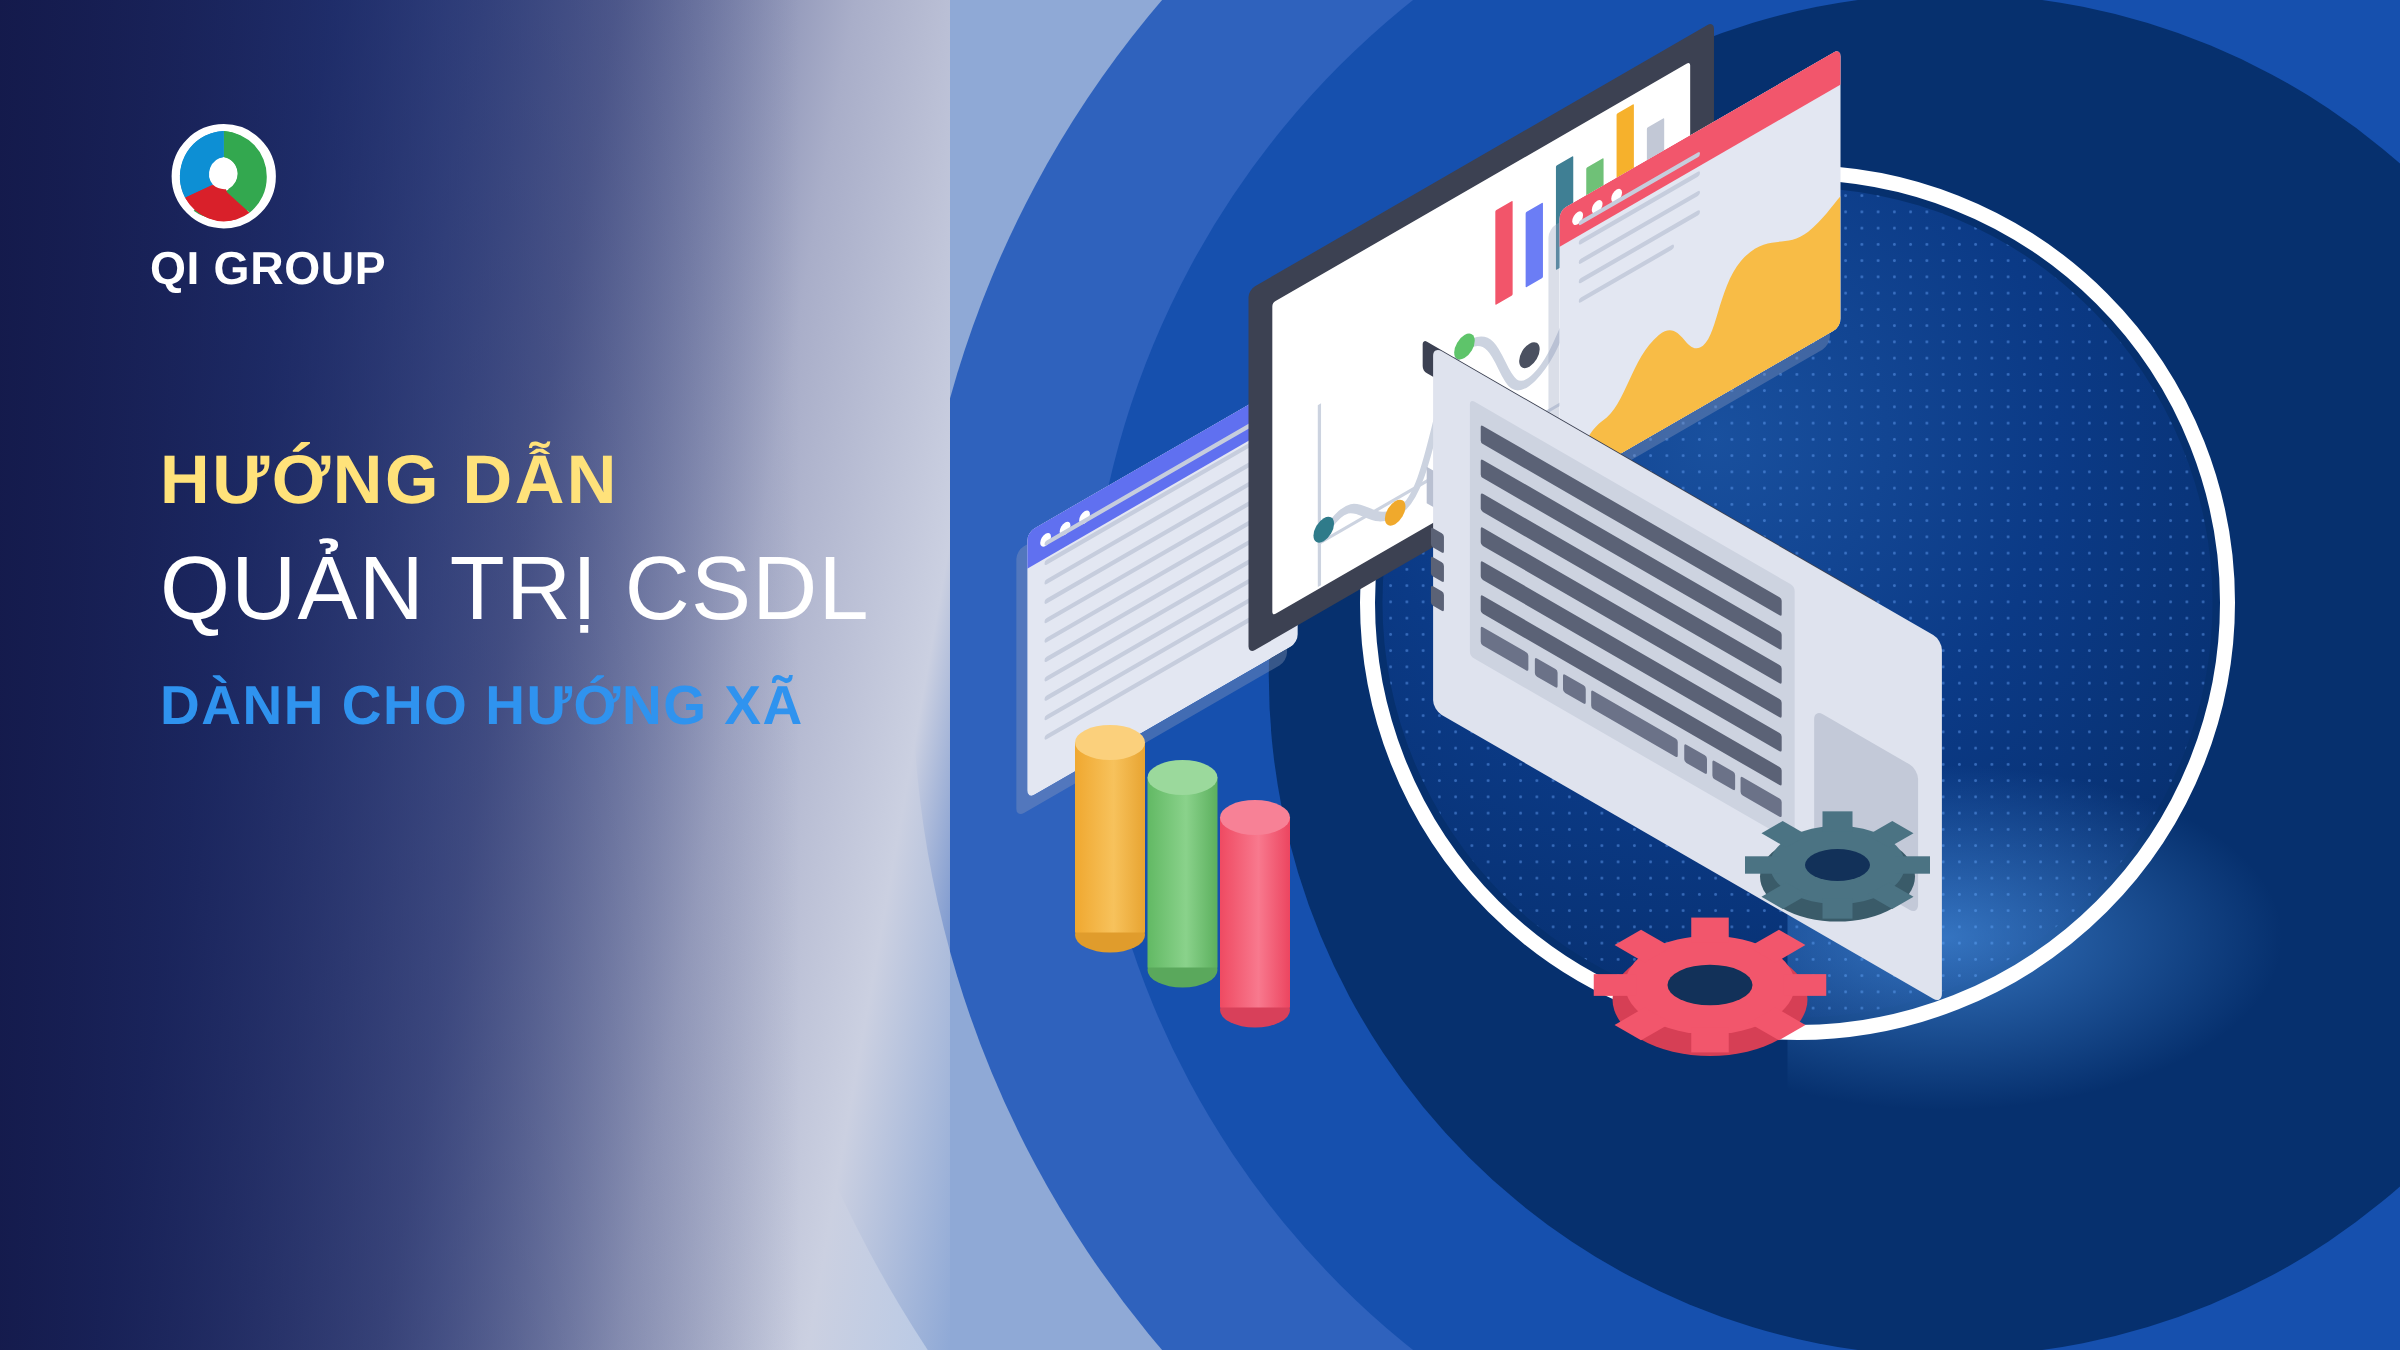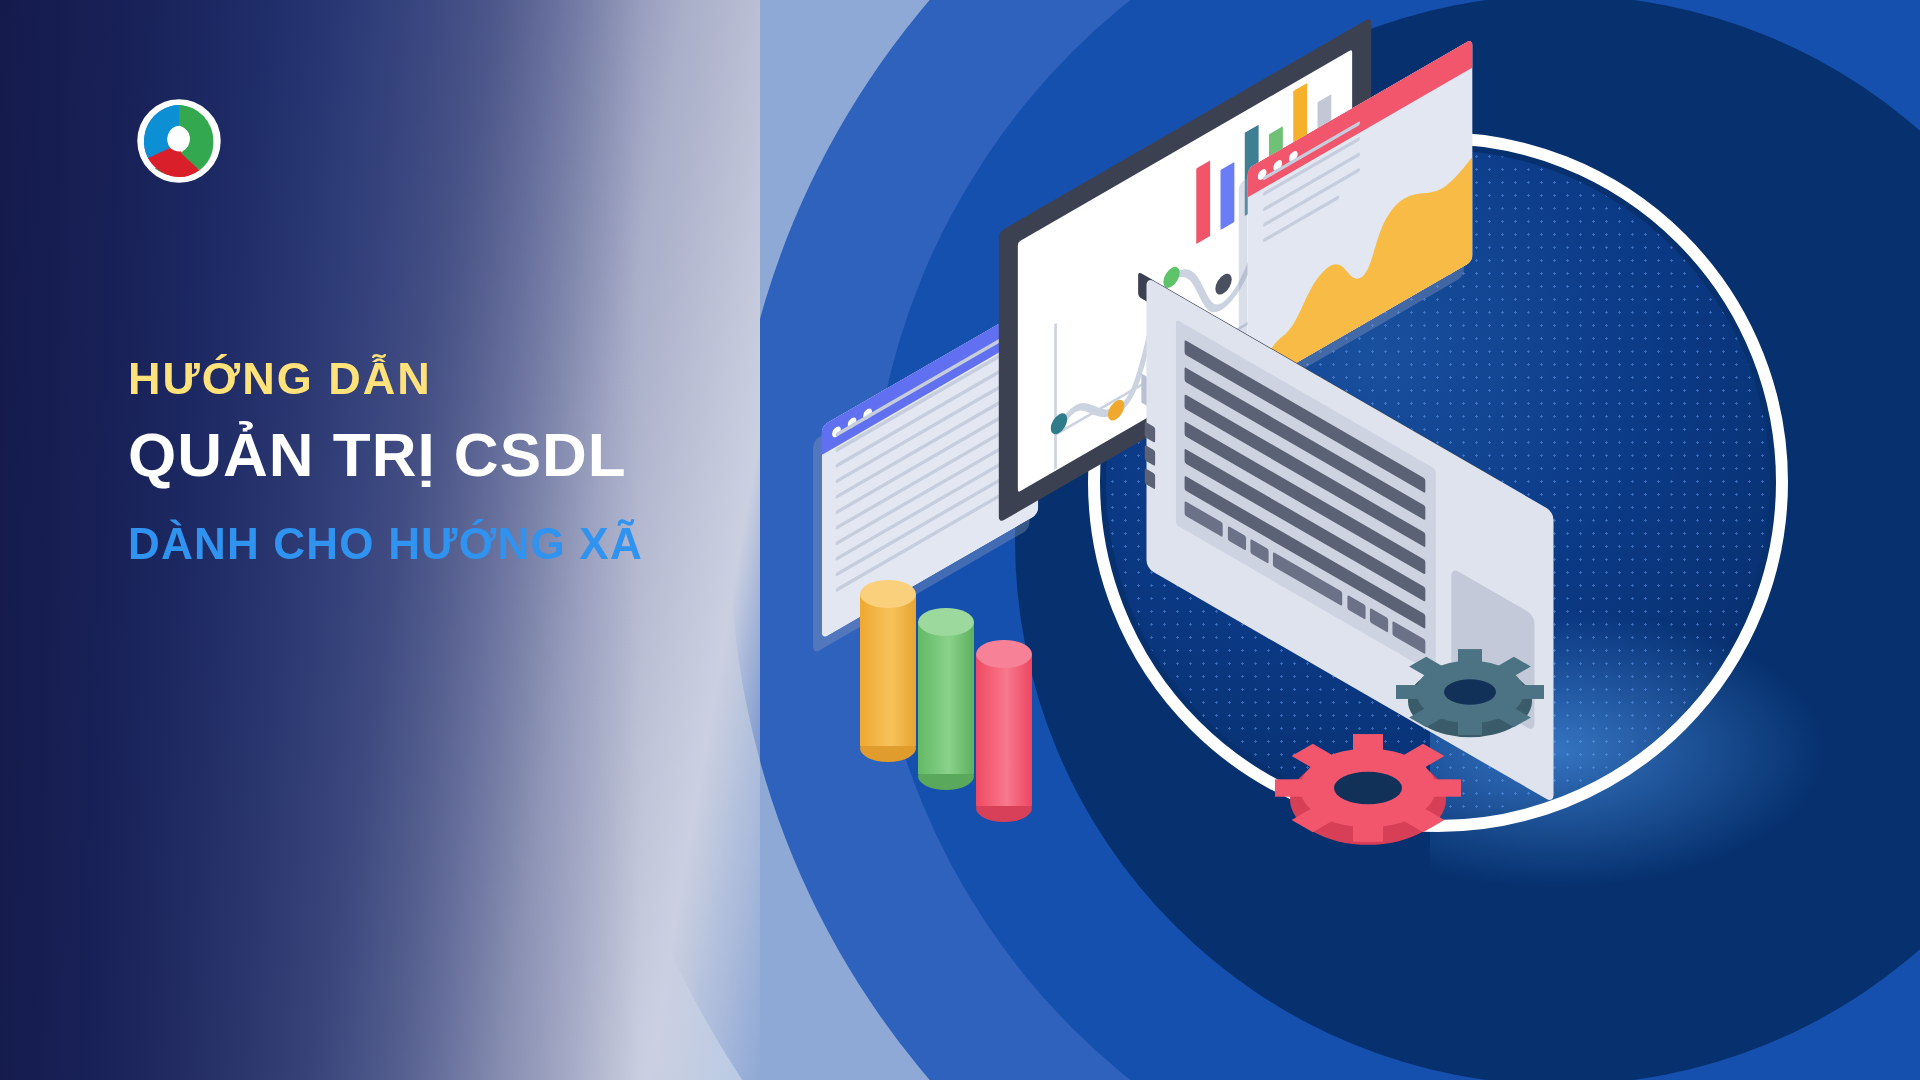--- a/index.html
+++ b/index.html
@@ -36,22 +36,22 @@
     background:linear-gradient(90deg,rgba(20,26,75,.95) 0%, rgba(31,45,105,.55) 55%, rgba(31,45,105,0) 100%);}
 
   
   .logo{position:absolute;left:120px;top:98px;width:210px;}
   .mark{width:86px;height:86px;margin-left:16px;position:relative;}
   .brandtext{margin-top:10px;color:#ffffff;font-size:37px;font-weight:700;letter-spacing:.5px;
       font-family:"Liberation Sans",sans-serif;white-space:nowrap;}
 
   
   .copy{position:absolute;left:128px;top:355px;width:760px;}
-  .l1{color:#ffe27a;font-size:45px;font-weight:800;letter-spacing:2px;line-height:1.05;margin:0;}
-  .l2{color:#ffffff;font-size:62px;font-weight:700;letter-spacing:1px;line-height:1.12;margin:18px 0 0;}
+  .l1{color:#ffe27a;font-size:55px;font-weight:800;letter-spacing:2px;line-height:1.05;margin:0;}
+  .l2{color:#ffffff;font-size:72px;font-weight:400;letter-spacing:1px;line-height:1.12;margin:18px 0 0;}
   .l3{color:#2f93ef;font-size:44px;font-weight:800;letter-spacing:1.2px;line-height:1.1;margin:30px 0 0;}
 
   
   .scene{position:absolute;left:960px;top:60px;width:960px;height:960px;}
 
   
   .lid{position:absolute;left:10px;top:60px;width:430px;height:300px;background:#3c4152;
       transform:rotate(-30deg) skewX(-30deg) scaleY(.84);border-radius:6px;}
   .lidscreen{position:absolute;left:22px;top:22px;width:386px;height:258px;background:#ffffff;border-radius:3px;overflow:hidden;}
   .lidinner{position:absolute;left:16px;top:14px;right:16px;bottom:18px;}
@@ -121,20 +121,21 @@
         <path d="M50 8 A42 42 0 0 1 86 64 L62 54 A16 16 0 0 0 50 32 Z" fill="#33a84f"></path>
         <path d="M86 64 A42 42 0 0 1 22 82 L44 64 A16 16 0 0 0 62 54 Z" fill="#33a84f"></path>
         <path d="M50 8 A42 42 0 0 0 10 58 L36 54 A16 16 0 0 1 50 32 Z" fill="#0d8fd4"></path>
         <path d="M10 58 A42 42 0 0 0 50 92 A42 42 0 0 0 74 84 L52 64 A16 16 0 0 1 36 54 Z" fill="#d9202a"></path>
         <path d="M50 8 A42 42 0 0 1 90 50 A42 42 0 0 1 74 84 L54 62 A16 16 0 0 0 50 32 Z" fill="#33a84f"></path>
         <path d="M50 8 A42 42 0 0 0 12 36 A42 42 0 0 0 14 70 L40 58 A16 16 0 0 1 50 32 Z" fill="#0d8fd4"></path>
         <path d="M14 70 A42 42 0 0 0 62 90 L52 62 A16 16 0 0 1 40 58 Z" fill="#d9202a"></path>
         <circle cx="50" cy="50" r="47" fill="none" stroke="#ffffff" stroke-width="3"></circle>
       </svg>
     </div>
+    <div class="brandtext">QI GROUP</div>
   </div>
 
   <div class="copy">
     <div class="l1">HƯỚNG DẪN</div>
     <div class="l2">QUẢN TRỊ CSDL</div>
     <div class="l3">DÀNH CHO HƯỚNG XÃ</div>
   </div>
 
   <div class="scene">
 

